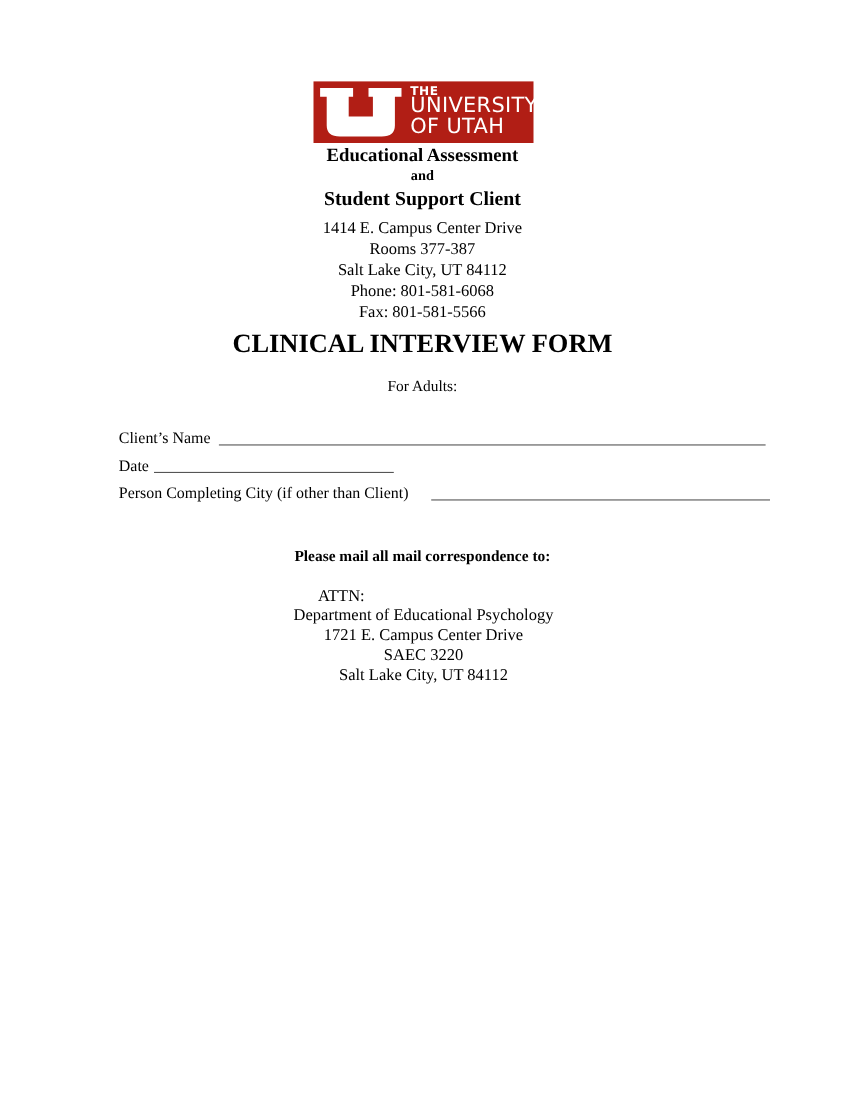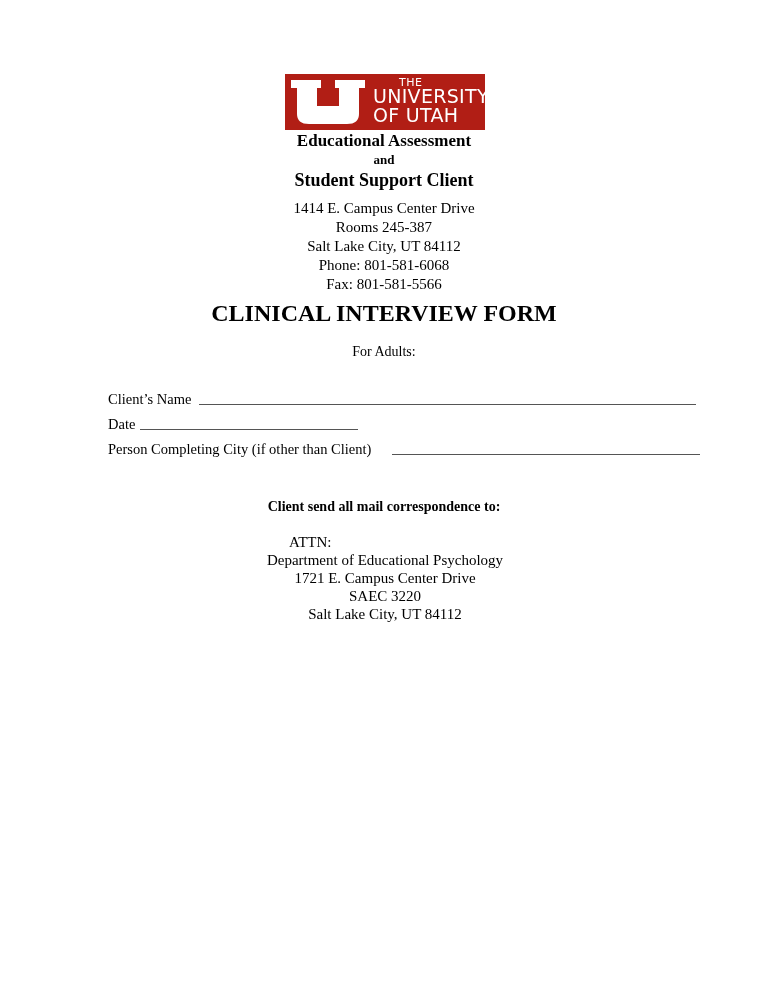--- a/index.html
+++ b/index.html
@@ -3,21 +3,21 @@
   <meta charset="utf-8">
   <style>
     html, body { margin: 0; padding: 0; background: #ffffff; }
     body { width: 768px; height: 994px; position: relative; overflow: hidden;
            font-family: "Liberation Serif", serif; color: #000; }
     .abs { position: absolute; }
     .center { position: absolute; left: 0; width: 768px; text-align: center; }
     .logo { position: absolute; left: 285px; top: 74px; width: 200px; height: 56px; background: #b11e15; }
     .logo svg { position: absolute; left: 4px; top: 4px; }
     .logo .lt { position: absolute; left: 88px; color: #fff; font-family: "DejaVu Sans", sans-serif; }
-    .logo .the { top: 2px; font-size: 11px; font-weight: normal; letter-spacing: 0.5px; margin-left: 26px; }
+    .logo .the { top: 2px; font-size: 11px; font-weight: bold; letter-spacing: 0.5px; }
     .logo .univ { top: 11px; font-size: 19px; letter-spacing: 0.3px; }
     .logo .utah { top: 30px; font-size: 19px; letter-spacing: 0.3px; }
     .h-ea { top: 131px; font-size: 17px; font-weight: bold; }
     .h-and { top: 152px; font-size: 13px; font-weight: bold; }
     .h-ssc { top: 170px; font-size: 18px; font-weight: bold; }
     .addr { font-size: 15px; line-height: 19px; }
     .title { top: 300px; font-size: 24px; font-weight: bold; }
     .sub { top: 344px; font-size: 14px; }
     .field { position: absolute; left: 108px; font-size: 14.5px; white-space: nowrap; }
     .line { position: absolute; height: 0; border-bottom: 1.5px solid #555; }
@@ -34,35 +34,35 @@
   <span class="lt the">THE</span>
   <span class="lt univ">UNIVERSITY</span>
   <span class="lt utah">OF UTAH</span>
 </div>
 
 <div class="center h-ea">Educational Assessment</div>
 <div class="center h-and">and</div>
 <div class="center h-ssc">Student Support Client</div>
 
 <div class="center addr" style="top:199px">1414 E. Campus Center Drive</div>
-<div class="center addr" style="top:218px">Rooms 245-387</div>
+<div class="center addr" style="top:218px">Rooms 377-387</div>
 <div class="center addr" style="top:237px">Salt Lake City, UT 84112</div>
 <div class="center addr" style="top:256px">Phone: 801-581-6068</div>
 <div class="center addr" style="top:275px">Fax: 801-581-5566</div>
 
 <div class="center title">CLINICAL INTERVIEW FORM</div>
 <div class="center sub">For Adults:</div>
 
 <div class="field" style="top:391px">Client’s Name</div>
 <div class="line" style="left:199px; top:404px; width:497px"></div>
 
 <div class="field" style="top:416px">Date</div>
 <div class="line" style="left:140px; top:429px; width:218px"></div>
 
 <div class="field" style="top:441px">Person Completing City (if other than Client)</div>
 <div class="line" style="left:392px; top:454px; width:308px"></div>
 
-<div class="center mail-h">Client send all mail correspondence to:</div>
+<div class="center mail-h">Please mail all mail correspondence to:</div>
 <div class="abs mail" style="left:289px; top:533px">ATTN:</div>
 <div class="center mail" style="top:551px; left:1px">Department of Educational Psychology</div>
 <div class="center mail" style="top:569px; left:1px">1721 E. Campus Center Drive</div>
 <div class="center mail" style="top:587px; left:1px">SAEC 3220</div>
 <div class="center mail" style="top:605px; left:1px">Salt Lake City, UT 84112</div>
 
 </body></html>

